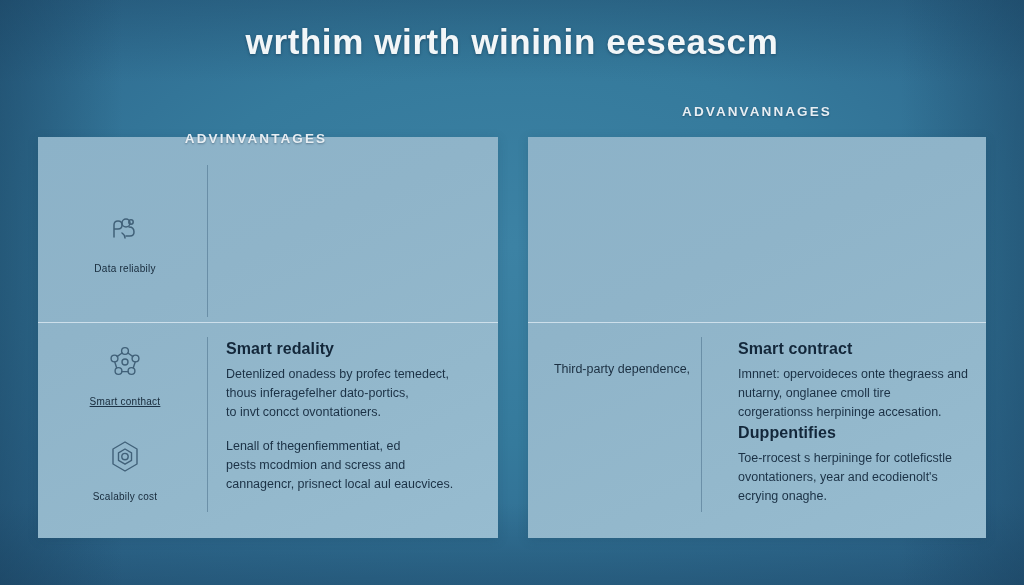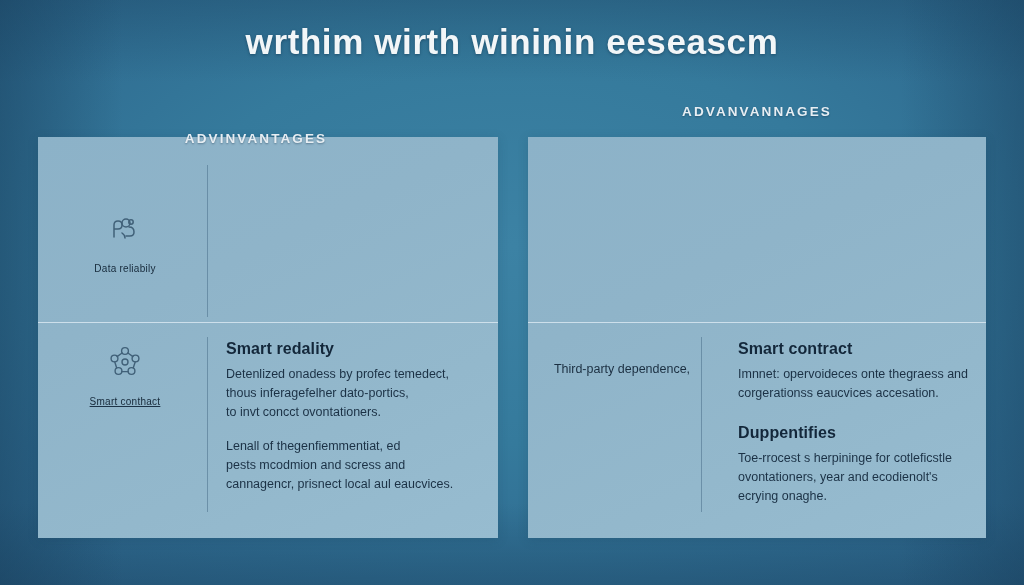--- a/index.html
+++ b/index.html
@@ -203,20 +203,30 @@
           <path d="M30.2 20 L28.3 25.8"></path>
           <path d="M23.2 29.6 L16.8 29.6"></path>
           <path d="M11.6 25.8 L9.8 20"></path>
           <path d="M12 14.6 L17.1 11"></path>
           <circle cx="20" cy="20" r="3"></circle>
         </svg>
       </span>
       <span class="label">Smart conthact</span>
     </div>
 
+    <div class="item i2">
+      <span class="icon">
+        <svg viewBox="0 0 40 40" fill="none" stroke="#23415a" stroke-width="1.4" stroke-linecap="round" stroke-linejoin="round">
+          <path d="M20 5 L32 12 L32 27 L20 34 L8 27 L8 12 Z"></path>
+          <path d="M20 12 L26.5 15.8 L26.5 23.4 L20 27.2 L13.5 23.4 L13.5 15.8 Z"></path>
+          <circle cx="20" cy="19.6" r="3.2"></circle>
+        </svg>
+      </span>
+      <span class="label">Scalabily cost</span>
+    </div>
 
     <div class="block b0">
       <div class="block-title">Smart redality</div>
       <div class="line">Detenlized onadess by profec temedect,</div>
       <div class="line">thous inferagefelher dato-portics,</div>
       <div class="line">to invt concct ovontationers.</div>
     </div>
 
     <div class="block b1">
       <div class="line">Lenall of thegenfiemmentiat, ed</div>
@@ -229,21 +239,22 @@
     <div class="h-divider"></div>
     <div class="v-divider bottom"></div>
 
     <div class="plain-item">
       <span>Third-party dependence,</span>
     </div>
 
     <div class="block b0">
       <div class="block-title">Smart contract</div>
       <div class="line">Imnnet: opervoideces onte thegraess and</div>
-      <div class="line">corgerationss eaucvices accesation.</div>
+      <div class="line">nutarny, onglanee cmoll tire</div>
+      <div class="line">corgerationss herpininge accesation.</div>
     </div>
 
     <div class="block b1">
       <div class="block-title">Duppentifies</div>
       <div class="line">Toe-rrocest s herpininge for cotleficstle</div>
       <div class="line">ovontationers, year and ecodienolt's</div>
       <div class="line">ecrying onaghe.</div>
     </div>
   </div>
 

